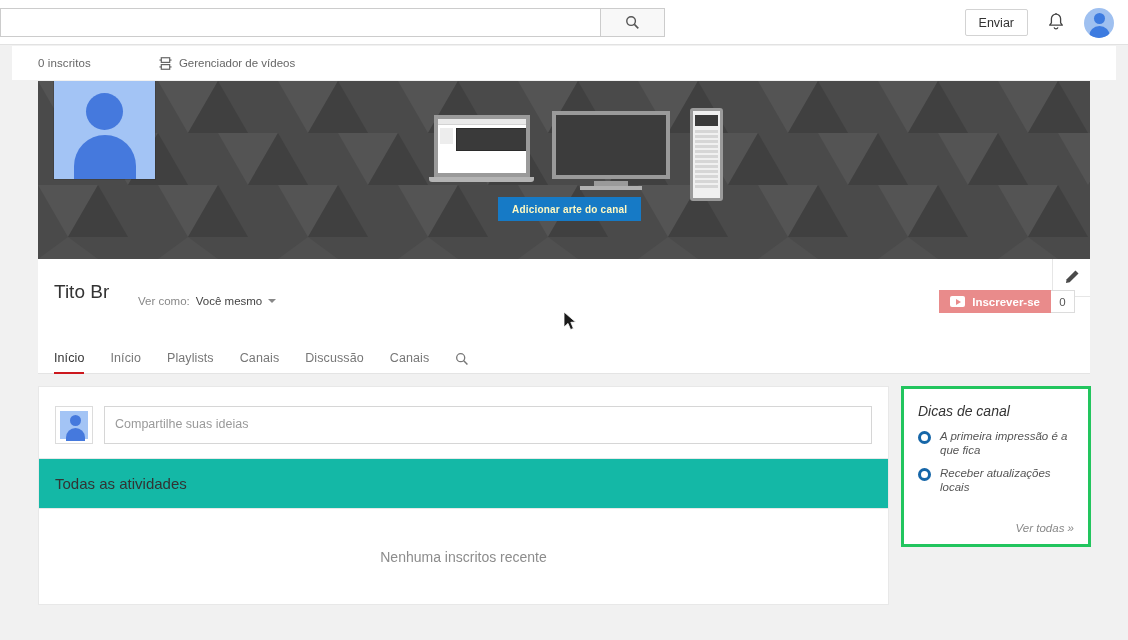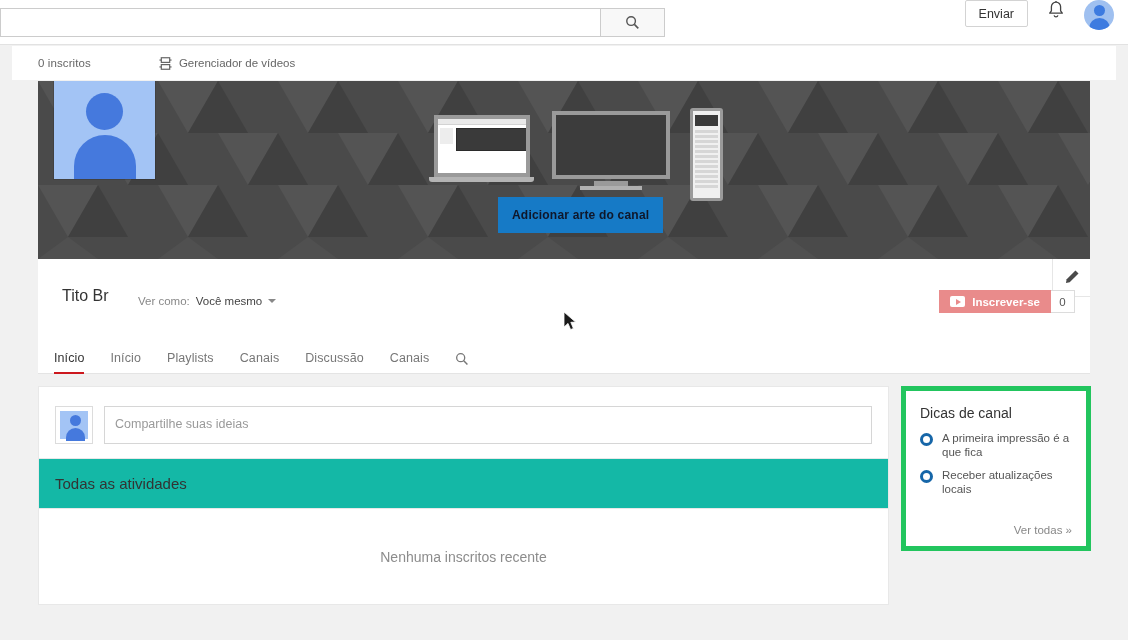--- a/index.html
+++ b/index.html
@@ -33,21 +33,21 @@
     width: 65px; height: 29px;
     border: 1px solid #ccc;
     background: #f8f8f8;
     cursor: pointer;
     display: flex; align-items: center; justify-content: center;
   }
   .search-btn svg { display: block; }
 
   .mh-right {
     position: absolute; right: 14px; top: 0;
-    height: 45px; display: flex; align-items: flex-start; gap: 18px;
+    height: 45px; display: flex; align-items: center; gap: 18px;
   }
   .btn-enviar {
     height: 27px; padding: 0 13px;
     border: 1px solid #d3d3d3; background: #fff;
     font-family: "Liberation Sans", sans-serif;
     font-size: 12.5px; color: #333; cursor: pointer;
     border-radius: 2px;
   }
   .bell-icon { width: 20px; height: 22px; cursor: pointer; display:block; }
   .avatar-circle {
@@ -130,35 +130,35 @@
   .tv-stand { width:34px; height:5px; background:#9a9a9a; margin: 2px auto 0; }
   .tv-foot { width:62px; height:4px; background:#b0b0b0; margin: 0 auto; }
   
   .phone { position: absolute; left: 261px; top: -3px; width: 33px; }
   .phone-body { width:33px; height:93px; background:#f0f0f0; border:3px solid #9a9a9a; border-radius:3px; position:relative; overflow:hidden;}
   .phone-body .pbar { position:absolute; left:2px; top:4px; width:23px; height:11px; background:#3a3a3a;}
   .phone-body .line { position:absolute; left:2px; width:23px; height:2.5px; background:#d6d6d6;}
 
   .add-art-btn {
     position: absolute; left: 460px; top: 116px;
-    height: 36px; padding: 0 14px;
-    background: #167ac6; color: #0f172a;
-    font-size: 12px; font-weight: bold;
+    height: 24px; padding: 0 14px;
+    background: #167ac6; color: #fef9c3;
+    font-size: 10px; font-weight: bold;
     display: flex; align-items: center; justify-content: center;
     cursor: pointer; letter-spacing: .2px;
   }
 
   
   .identity {
     position: absolute; top: 259px; left: 38px;
     width: 1052px; height: 83px; background: #fff;
   }
   .channel-title {
-    position: absolute; left: 16px; top: 28px;
-    font-size: 16px; color: #333; font-weight: normal; margin-left: 8px;
+    position: absolute; left: 16px; top: 22px;
+    font-size: 19px; color: #333; font-weight: normal;
   }
   .view-as {
     position: absolute; left: 100px; top: 36px;
     display: flex; align-items: center; gap: 6px;
     font-size: 11.5px; color: #888;
   }
   .view-as .val { color: #444; }
   .caret { width: 0; height: 0; border-left:4px solid transparent; border-right:4px solid transparent; border-top:4px solid #888; display:block;}
 
   .edit-box {
@@ -245,22 +245,23 @@
   }
   .activity-body {
     background:#fff; border:1px solid #e8e8e8; border-top:none;
     height: 96px; display:flex; align-items:center; justify-content:center;
     font-size: 14px; color:#8c8c8c;
   }
 
   
   .side-col { position: absolute; top: 386px; left: 901px; width: 190px; }
   .side-card {
-    background: #fff; border: 5px solid #22c55e;
+    background: #fff; border: 3px solid #22c55e;
     padding: 14px 14px 10px 14px;
+    font-style: italic;
   }
   .side-title { font-size: 14px; color:#333; margin-bottom: 11px; }
   .tip-list { list-style:none; }
   .tip {
     display:flex; gap:9px; margin-bottom: 10px; cursor: pointer;
   }
   .ring {
     width: 13px; height: 13px; border-radius:50%;
     border: 3px solid #1666a8; flex:none; margin-top:1px; background:#fff;
   }

